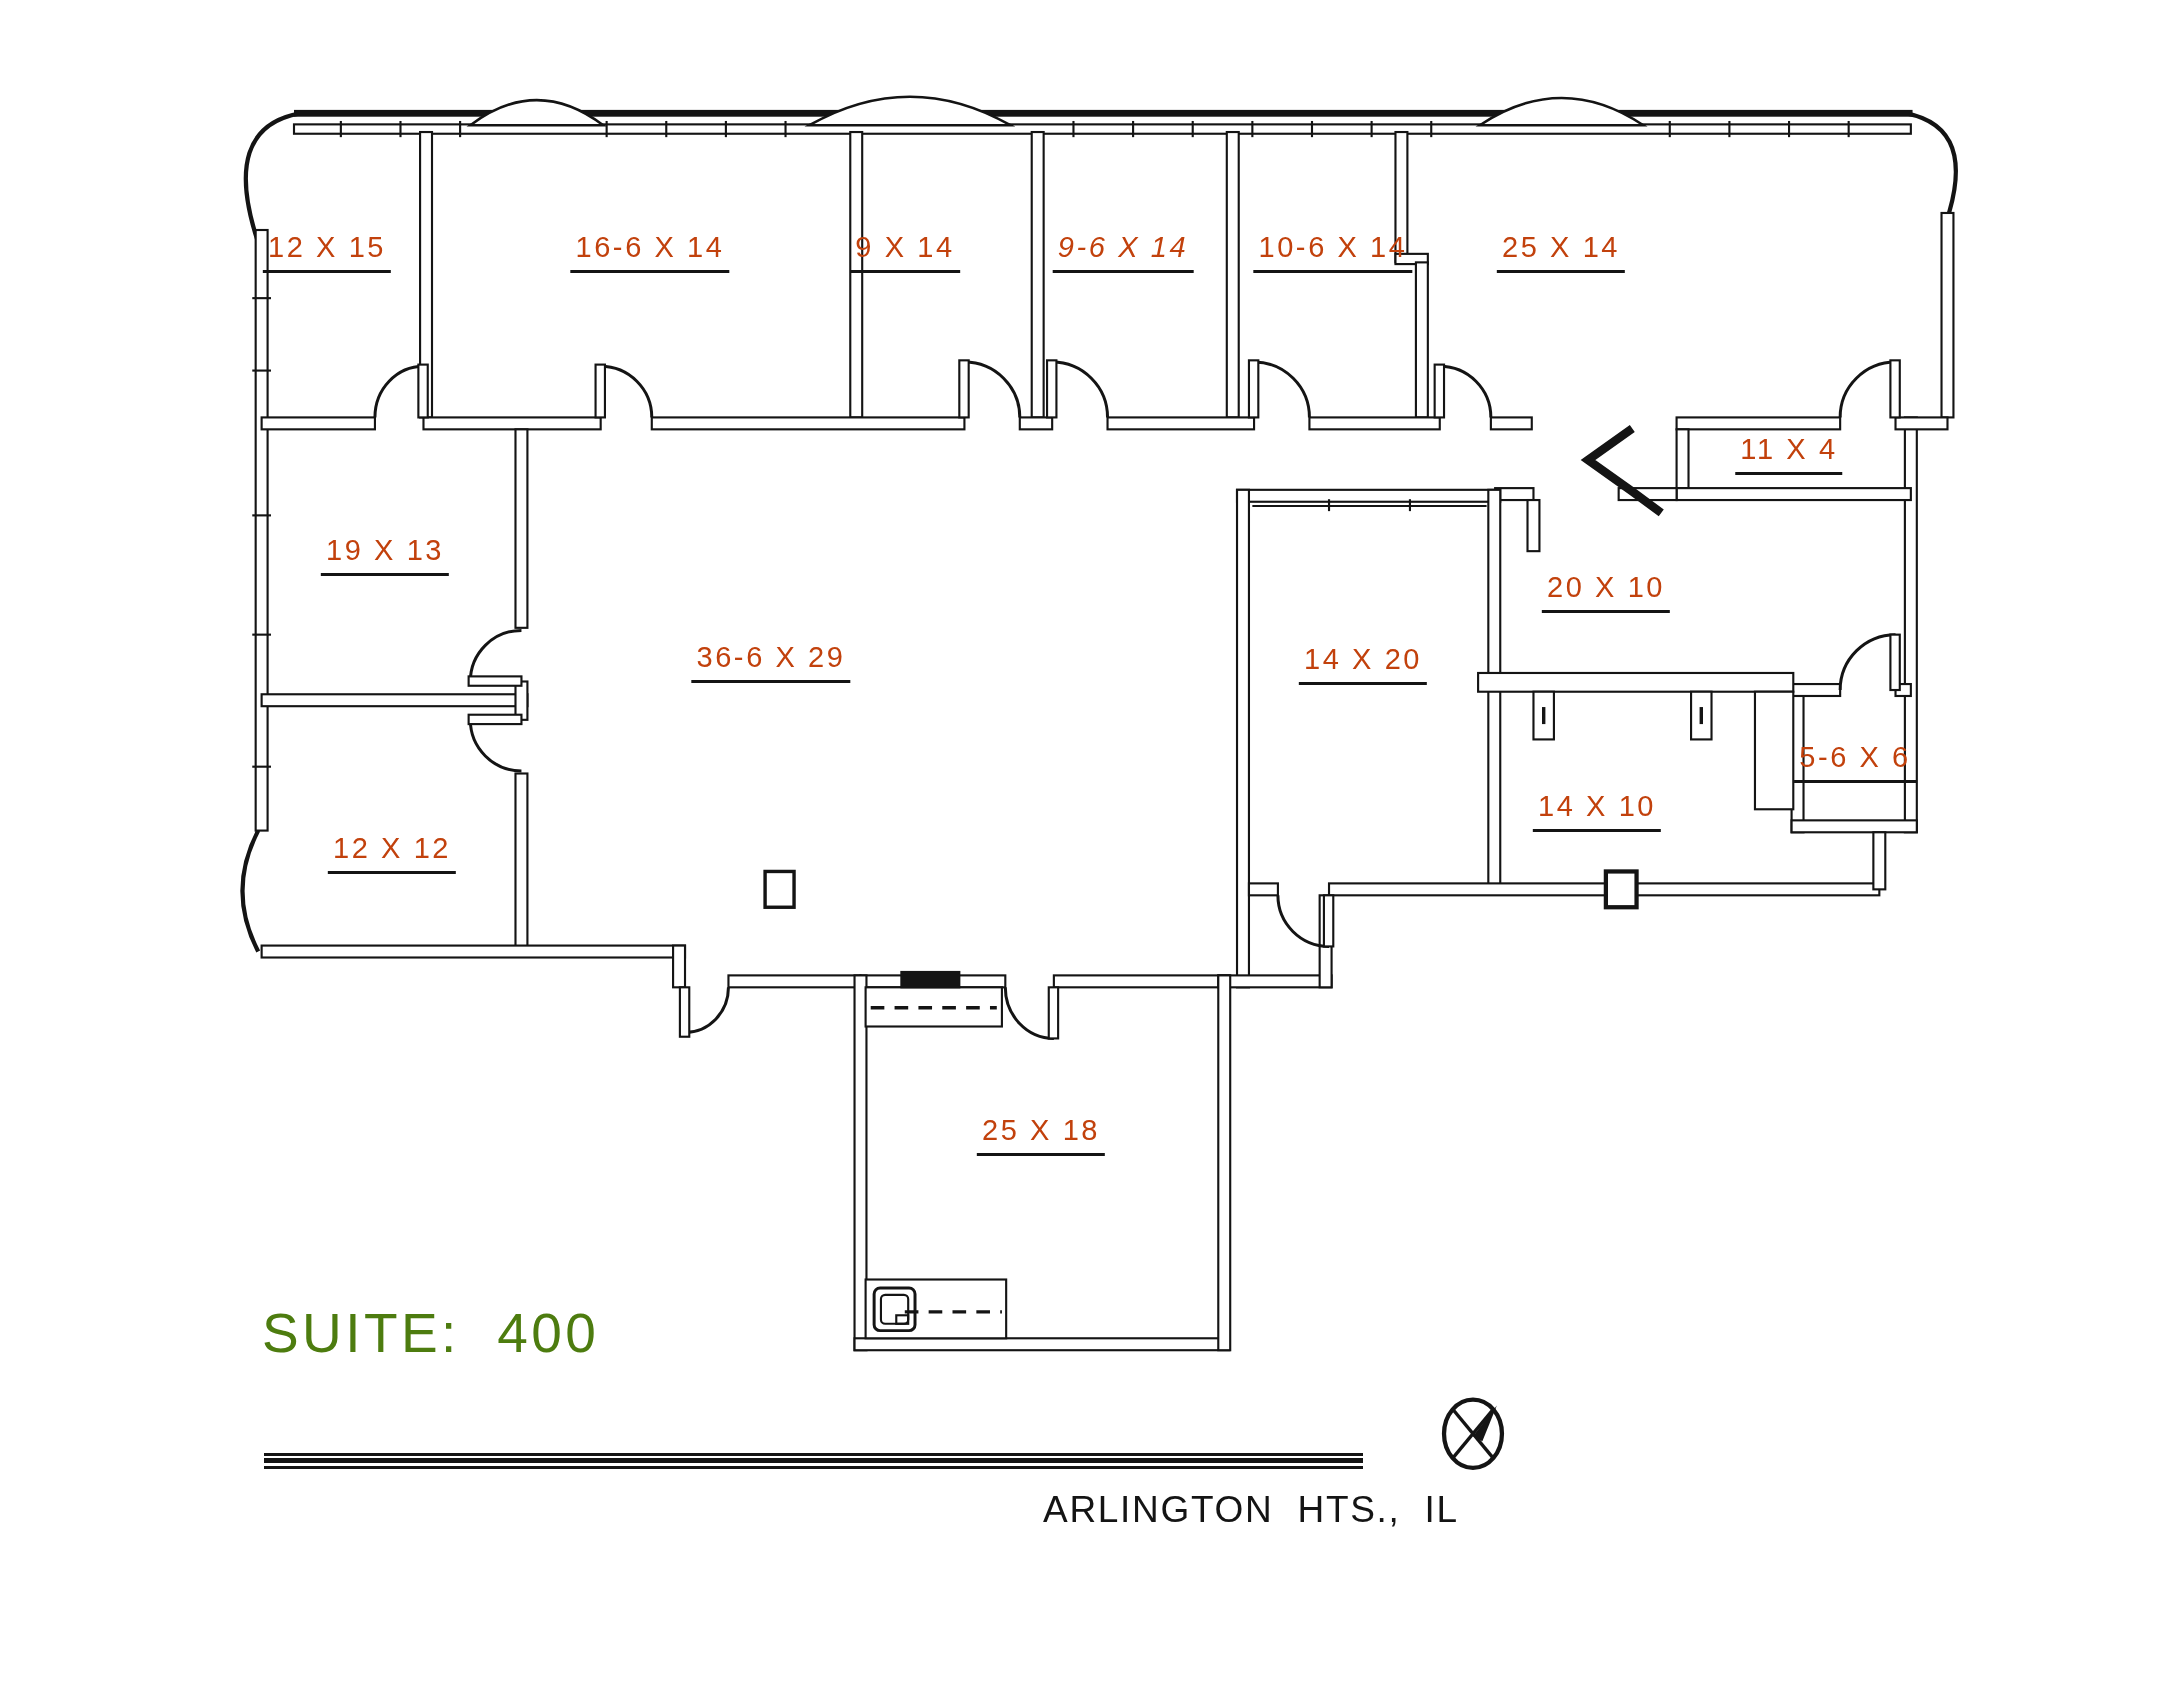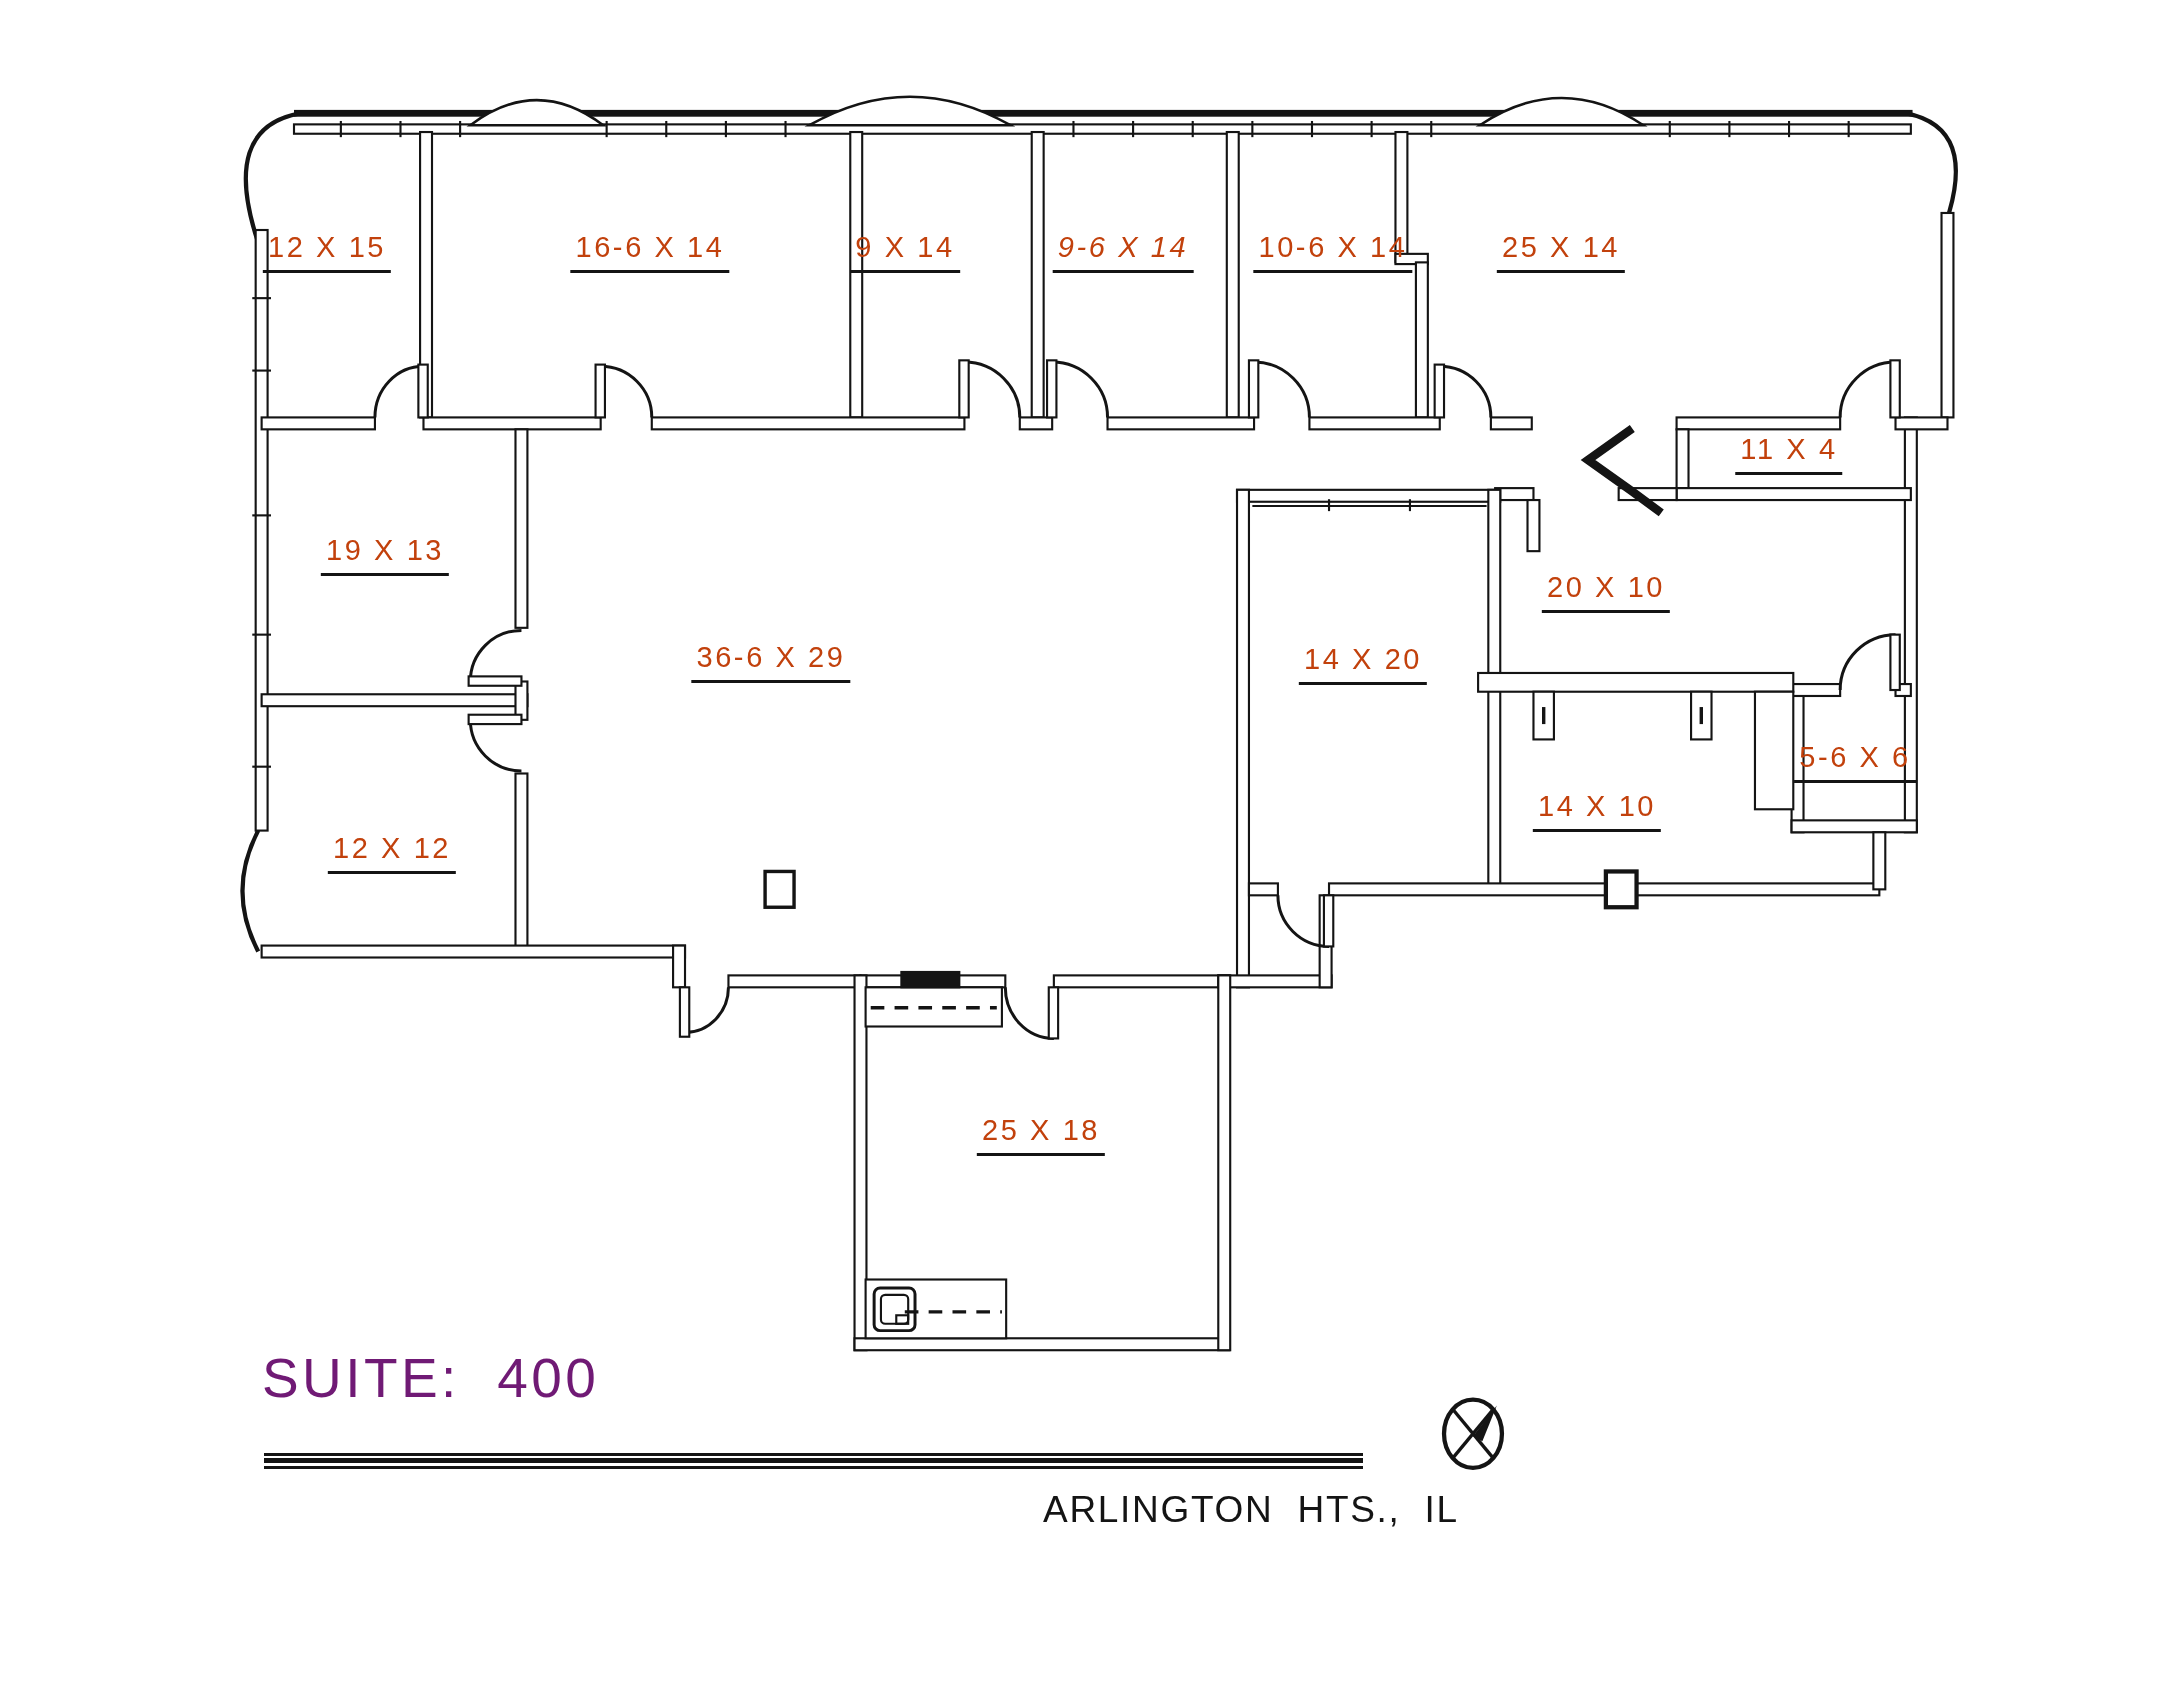--- a/index.html
+++ b/index.html
@@ -2,21 +2,21 @@
 <html style="font-size:13.6px"><head>
 <meta charset="utf-8">
 <style>
   html,body{margin:0;padding:0;background:#fff;}
   .sheet{position:relative;width:2181px;height:1685px;background:#fff;overflow:hidden;
          font-family:"Liberation Sans", sans-serif;color:#141414;}
   .plan-svg{position:absolute;left:0;top:0;}
   .room-label{position:absolute;transform:translate(-50%,-50%);font-size:29px;letter-spacing:2.6px;
               white-space:nowrap;border-bottom:3.4px solid #141414;padding:0 5.1px 6px 5.1px;
               font-weight:500;color:#c2410c;}
-  .title-main{position:absolute;left:262px;top:1346px;font-size:55px;letter-spacing:3.4px;word-spacing:19px;color:#701a75;}
+  .title-main{position:absolute;left:262px;top:1301px;font-size:55px;letter-spacing:3.4px;word-spacing:19px;color:#4d7c0f;}
   .rule{position:absolute;left:264px;width:1099px;background:#141414;}
   .rule.r1{top:1453px;height:2.6px;}
   .rule.r2{top:1458px;height:5.1px;}
   .rule.r3{top:1466px;height:2.6px;}
   .title-addr{position:absolute;left:266px;top:1489px;font-size:37px;letter-spacing:1.7px;word-spacing:12px;}
   .title-city{position:absolute;left:1043px;top:1489px;font-size:37px;letter-spacing:1.7px;word-spacing:12px;}
   .title-co{position:absolute;left:266px;top:1583px;font-size:37px;letter-spacing:1.7px;word-spacing:12px;}
 </style>
 </head>
 <body>

